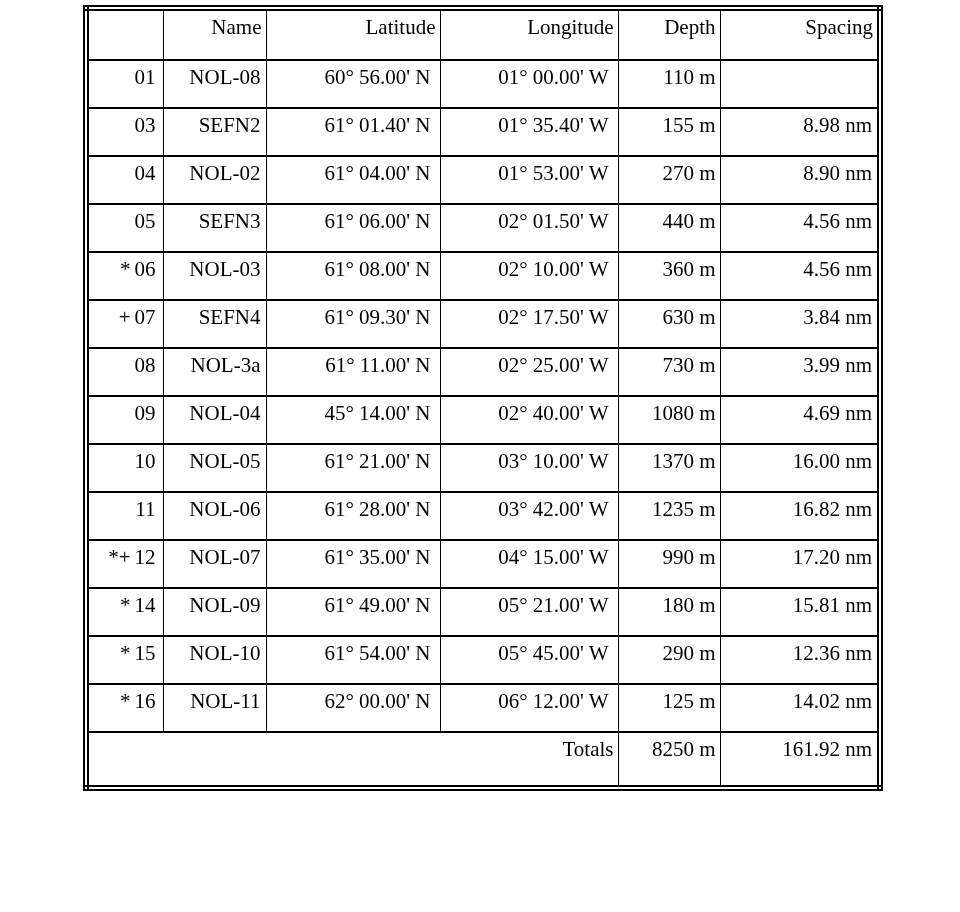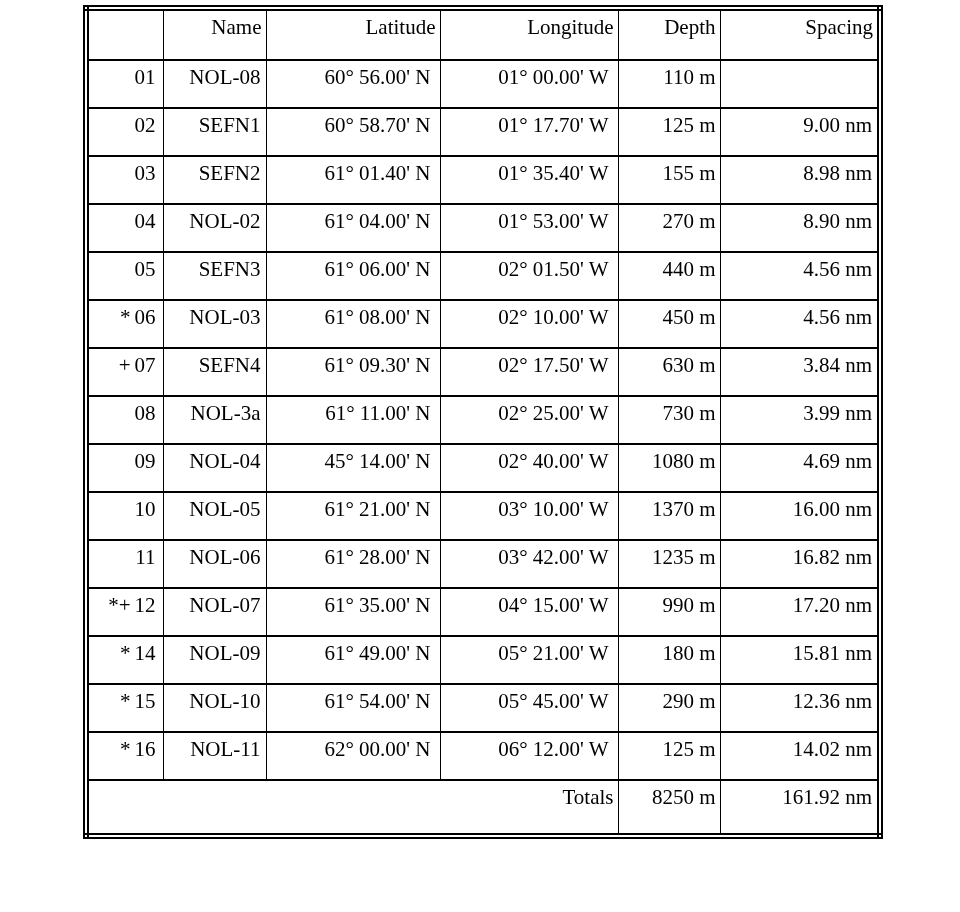--- a/index.html
+++ b/index.html
@@ -80,28 +80,20 @@
   <tbody>
       <tr>
     <td class="c-num"><span class="marker"></span><span>01</span></td>
     <td class="c-name">NOL-08</td>
     <td class="c-lat">60° 56.00' N</td>
     <td class="c-lon">01° 00.00' W</td>
     <td class="c-depth">110 m</td>
     <td class="c-spacing"></td>
   </tr>
       <tr>
-    <td class="c-num"><span class="marker"></span><span>02</span></td>
-    <td class="c-name">SEFN1</td>
-    <td class="c-lat">60° 58.70' N</td>
-    <td class="c-lon">01° 17.70' W</td>
-    <td class="c-depth">125 m</td>
-    <td class="c-spacing">9.00 nm</td>
-  </tr>
-      <tr>
     <td class="c-num"><span class="marker"></span><span>03</span></td>
     <td class="c-name">SEFN2</td>
     <td class="c-lat">61° 01.40' N</td>
     <td class="c-lon">01° 35.40' W</td>
     <td class="c-depth">155 m</td>
     <td class="c-spacing">8.98 nm</td>
   </tr>
       <tr>
     <td class="c-num"><span class="marker"></span><span>04</span></td>
     <td class="c-name">NOL-02</td>
@@ -116,21 +108,21 @@
     <td class="c-lat">61° 06.00' N</td>
     <td class="c-lon">02° 01.50' W</td>
     <td class="c-depth">440 m</td>
     <td class="c-spacing">4.56 nm</td>
   </tr>
       <tr>
     <td class="c-num"><span class="marker">*</span><span>06</span></td>
     <td class="c-name">NOL-03</td>
     <td class="c-lat">61° 08.00' N</td>
     <td class="c-lon">02° 10.00' W</td>
-    <td class="c-depth">450 m</td>
+    <td class="c-depth">360 m</td>
     <td class="c-spacing">4.56 nm</td>
   </tr>
       <tr>
     <td class="c-num"><span class="marker">+</span><span>07</span></td>
     <td class="c-name">SEFN4</td>
     <td class="c-lat">61° 09.30' N</td>
     <td class="c-lon">02° 17.50' W</td>
     <td class="c-depth">630 m</td>
     <td class="c-spacing">3.84 nm</td>
   </tr>

